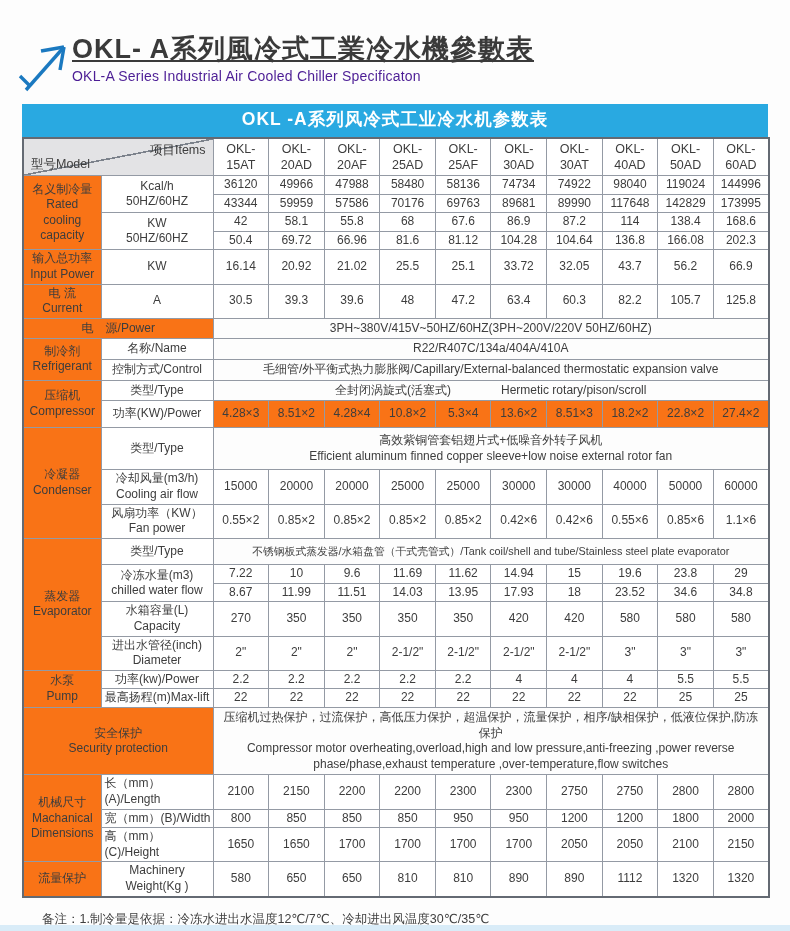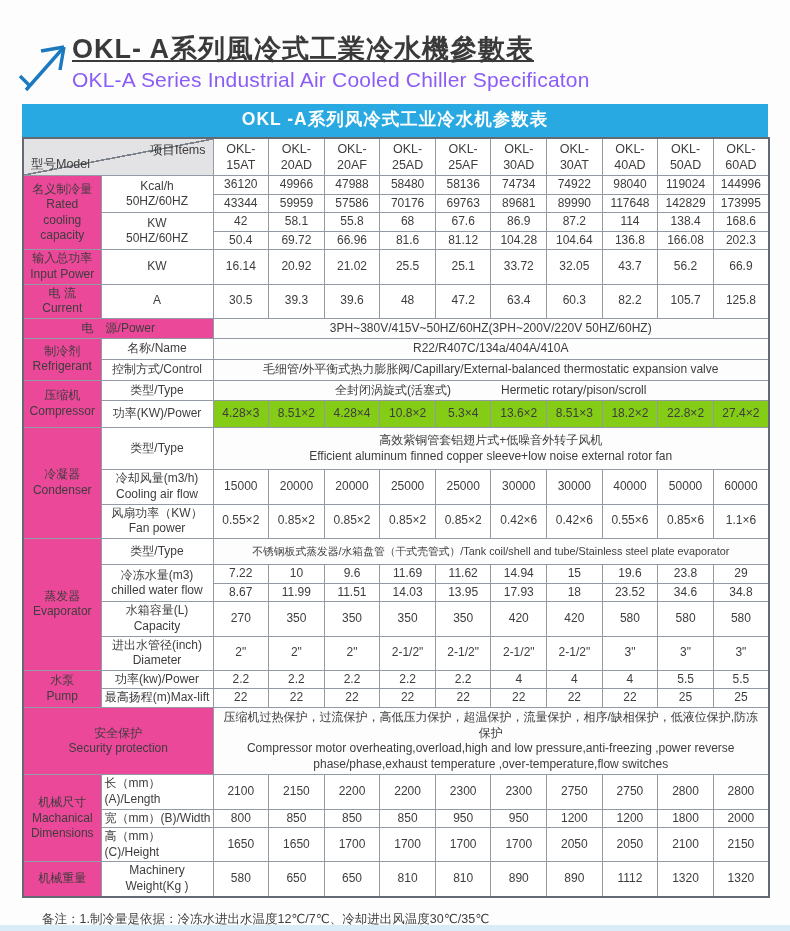--- a/index.html
+++ b/index.html
@@ -6,39 +6,39 @@
   body{
     width:790px;height:931px;overflow:hidden;position:relative;
     background:#fdfdfd;color:#3d3d3d;
     font-family:"Liberation Sans","DejaVu Sans",sans-serif;
   }
   
   .doc-header{display:flex;align-items:flex-start;padding:34px 0 0 16px;}
   .arrow-wrap{width:52px;height:58px;flex:0 0 52px;margin-top:4px;}
   .titles{margin-left:4px;}
   .t-zh{font-size:27px;font-weight:700;letter-spacing:1px;color:#3a3a3a;line-height:1.15;text-decoration:underline;}
-  .t-en{font-size:21px;font-weight:400;color:#8b5cf6;margin-top:3px;letter-spacing:0.2px;}
+  .t-en{font-size:14px;font-weight:400;color:#4c1d95;margin-top:3px;letter-spacing:0.2px;}
   
   .caption{
     width:746px;margin:8px 0 0 22px;height:33px;line-height:31px;
     background:#29a9e1;color:#ffffff;text-align:center;
     font-size:17.5px;font-weight:700;letter-spacing:1px;
   }
   
   table{border-collapse:collapse;table-layout:fixed;width:746px;margin-left:22px;
         border:2px solid #646a73;}
   td{border:1px solid #949aa4;text-align:center;vertical-align:middle;
      font-size:12px;line-height:1.3;padding:1px 2px;color:#3d3d3d;}
   tr.grp td{border-top:1.6px solid #6a707a;}
-  .lab{background:#ec4899;}
+  .lab{background:#f97316;}
   .sub{background:#ffffff;}
   .pl{white-space:pre-line;}
   .la{text-align:left;padding-left:3px;margin-top:24px;}
   .v{background:#ffffff;}
-  tr.shade .v{background:#84cc16;}
+  tr.shade .v{background:#f97316;}
   tr.shade td{height:24px;}
   tr.mrow td{height:34px;font-size:12.5px;}
   tr.pad td{padding-top:5px;padding-bottom:5px;}
   td.fit{font-size:10.8px;white-space:nowrap;overflow:hidden;margin-left:16px;}
   td.wide{padding:2px 4px;}
   .type-gap span{display:inline-block;}
   .type-gap .sp-zh{margin-right:50px;}
   
   td.corner{
     position:relative;height:36px;
@@ -412,21 +412,21 @@
         <td class="v">1700</td>
         <td class="v">1700</td>
         <td class="v">1700</td>
         <td class="v">2050</td>
         <td class="v">2050</td>
         <td class="v">2100</td>
         <td class="v">2150</td>
   </tr>
 
   <tr class="grp">
-    <td class="lab">机械重量</td>
+    <td class="lab">流量保护</td>
     <td class="sub pl">Machinery
 Weight(Kg )</td>
     <td class="v">580</td>
         <td class="v">650</td>
         <td class="v">650</td>
         <td class="v">810</td>
         <td class="v">810</td>
         <td class="v">890</td>
         <td class="v">890</td>
         <td class="v">1112</td>

